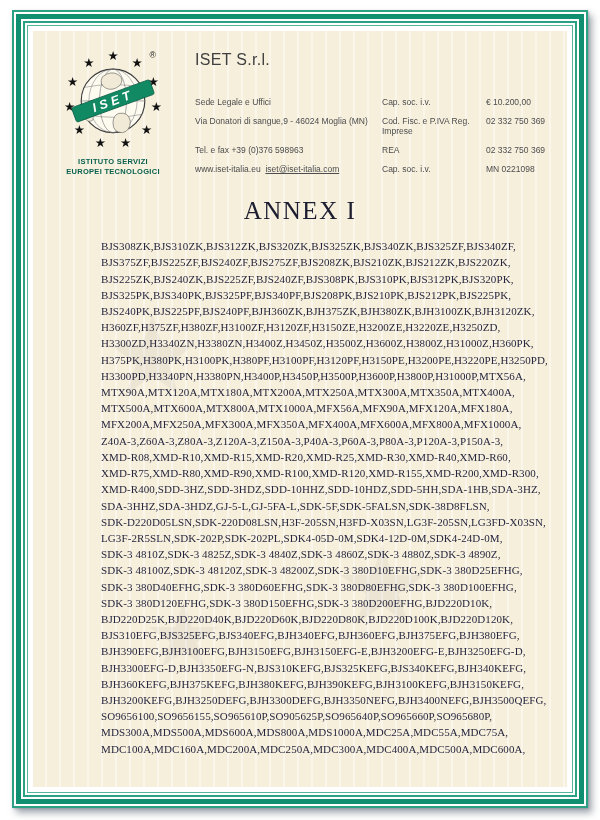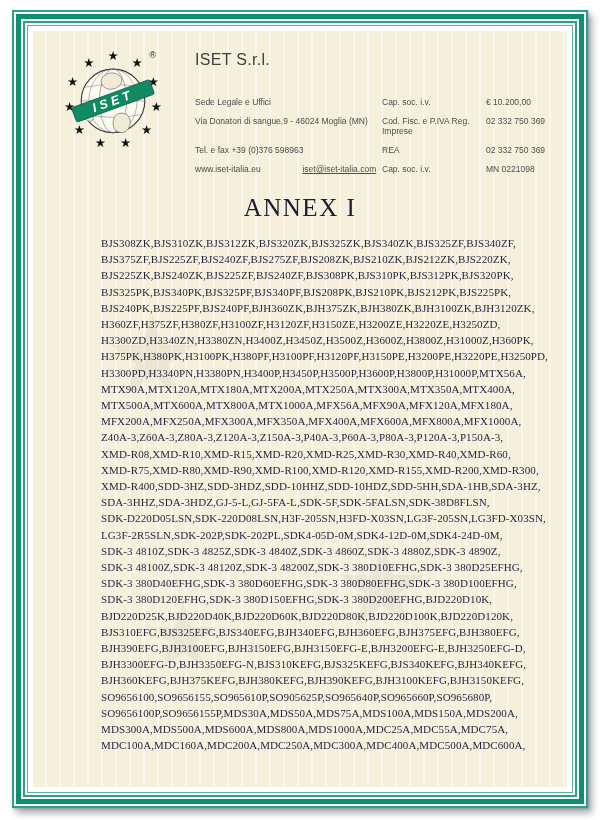--- a/index.html
+++ b/index.html
@@ -31,21 +31,21 @@
   .wm3 { left:110px; top:560px; font-size:90px; }
 
   .header { position:relative; display:flex; margin-top:6px; }
   .logo-col { width:132px; flex:0 0 132px; text-align:center; }
   .logo-caption { margin-top:2px; font-size:7.5px; font-weight:bold; letter-spacing:.3px;
                   color:#09604e; line-height:1.35; }
   .info-col { flex:1; padding-left:16px; padding-top:6px; }
   .company-name { font-size:16px; color:#3f3f3f; letter-spacing:.3px; margin-bottom:28px; }
   .info-grid { display:grid; grid-template-columns:187px 104px 1fr; row-gap:9px;
                font-size:8.5px; color:#4d4d4d; }
-  .info-grid .u { text-decoration:underline;margin-left:37px; }
+  .info-grid .u { text-decoration:underline; }
   .reg-label { }
 
   .annex-title {
     margin-top:20px; text-align:center;
     font-family:"Liberation Serif", serif; font-size:25px; color:#1d1d30;
     letter-spacing:1.5px;
   }
   .codes {
     margin:13px auto 6px; width:398px; text-align:left;
     font-family:"Liberation Serif", serif; font-size:11px; line-height:16.2px;
@@ -98,20 +98,24 @@
                     <path d="M61 71 q10 -2 12 8 q0 10 -8 12 q-10 0 -10 -10 q0 -8 6 -10 z" fill="#f1ead6" stroke="#555555" stroke-width="0.6"></path>
                     <path d="M30 70 q6 2 4 8 q-5 3 -8 -2 q0 -5 4 -6 z" fill="#f1ead6" stroke="#555555" stroke-width="0.5"></path>
                   </g>
 
                   <g transform="rotate(-20 55 58)">
                     <rect x="12" y="50" width="86" height="16" rx="2" fill="#118a63" stroke="#0b5d46" stroke-width="0.8"></rect>
                     <text x="55" y="62.5" text-anchor="middle" fill="#ffffff" font-size="13" font-style="italic" font-weight="bold" letter-spacing="4">ISET</text>
                   </g>
                   <text x="93" y="14" font-size="9" fill="#222222">®</text>
                 </svg>
+                <div class="logo-caption">
+                  <div>ISTITUTO SERVIZI</div>
+                  <div>EUROPEI TECNOLOGICI</div>
+                </div>
               </div>
 
               <div class="info-col">
                 <div class="company-name">ISET S.r.l.</div>
                 <div class="info-grid">
                   <div>Sede Legale e Uffici</div>
                   <div class="reg-label">Cap. soc. i.v.</div>
                   <div>€ 10.200,00</div>
 
                   <div>Via Donatori di sangue,9 - 46024 Moglia (MN)</div>
@@ -155,22 +159,22 @@
                 <div class="code-line">LG3F-2R5SLN,SDK-202P,SDK-202PL,SDK4-05D-0M,SDK4-12D-0M,SDK4-24D-0M,</div>
                 <div class="code-line">SDK-3 4810Z,SDK-3 4825Z,SDK-3 4840Z,SDK-3 4860Z,SDK-3 4880Z,SDK-3 4890Z,</div>
                 <div class="code-line">SDK-3 48100Z,SDK-3 48120Z,SDK-3 48200Z,SDK-3 380D10EFHG,SDK-3 380D25EFHG,</div>
                 <div class="code-line">SDK-3 380D40EFHG,SDK-3 380D60EFHG,SDK-3 380D80EFHG,SDK-3 380D100EFHG,</div>
                 <div class="code-line">SDK-3 380D120EFHG,SDK-3 380D150EFHG,SDK-3 380D200EFHG,BJD220D10K,</div>
                 <div class="code-line">BJD220D25K,BJD220D40K,BJD220D60K,BJD220D80K,BJD220D100K,BJD220D120K,</div>
                 <div class="code-line">BJS310EFG,BJS325EFG,BJS340EFG,BJH340EFG,BJH360EFG,BJH375EFG,BJH380EFG,</div>
                 <div class="code-line">BJH390EFG,BJH3100EFG,BJH3150EFG,BJH3150EFG-E,BJH3200EFG-E,BJH3250EFG-D,</div>
                 <div class="code-line">BJH3300EFG-D,BJH3350EFG-N,BJS310KEFG,BJS325KEFG,BJS340KEFG,BJH340KEFG,</div>
                 <div class="code-line">BJH360KEFG,BJH375KEFG,BJH380KEFG,BJH390KEFG,BJH3100KEFG,BJH3150KEFG,</div>
+                <div class="code-line">BJH3200KEFG,BJH3250DEFG,BJH3300DEFG,BJH3350NEFG,BJH3400NEFG,BJH3500QEFG,</div>
                 <div class="code-line">SO9656100,SO9656155,SO965610P,SO905625P,SO965640P,SO965660P,SO965680P,</div>
-                <div class="code-line">SO9656100P,SO9656155P,MDS30A,MDS50A,MDS75A,MDS100A,MDS150A,MDS200A,</div>
                 <div class="code-line">MDS300A,MDS500A,MDS600A,MDS800A,MDS1000A,MDC25A,MDC55A,MDC75A,</div>
                 <div class="code-line">MDC100A,MDC160A,MDC200A,MDC250A,MDC300A,MDC400A,MDC500A,MDC600A,</div>
               </div>
 
           </div>
         </div>
       </div>
     </div>
   </div>
 </div>

